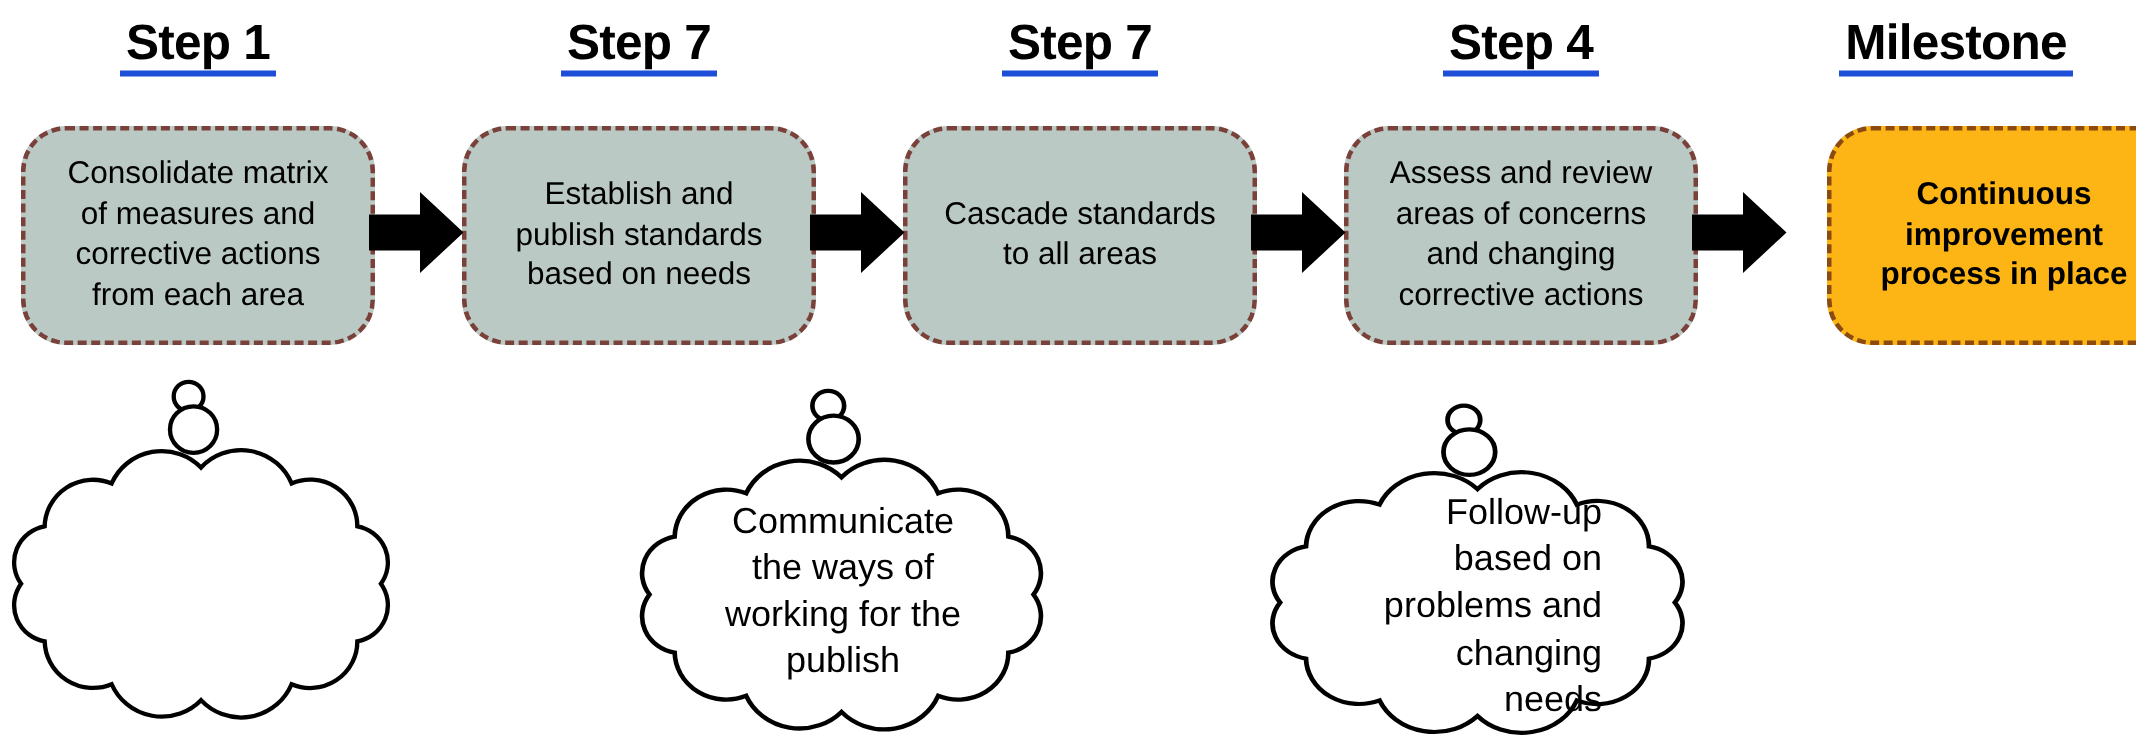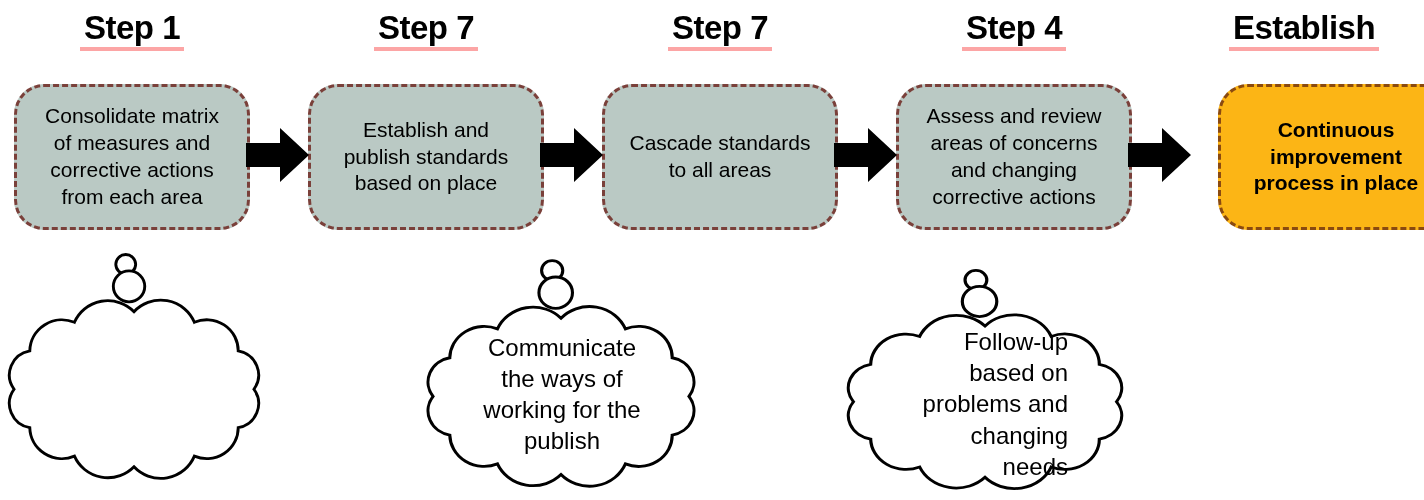--- a/index.html
+++ b/index.html
@@ -12,21 +12,21 @@
     overflow:hidden;
   }
   .col{position:absolute;top:0;width:236px;}
   .c1{left:14px;}  .c2{left:308px;}  .c3{left:602px;}  .c4{left:896px;}  .c5{left:1186px;}
   .step-header{
     position:absolute;top:10px;left:0;width:100%;
     text-align:center;font-size:33px;font-weight:bold;line-height:1.1;
     white-space:nowrap;
   }
   .step-header .u{
-    border-bottom:4px solid #fca5a5;
+    border-bottom:4px solid #1d4ed8;
     padding:0 4px 1px 4px;
     letter-spacing:-0.5px;
   }
   .box{
     position:absolute;top:84px;left:0;
     width:236px;height:146px;box-sizing:border-box;
     border-radius:30px;
     border:3px dashed var(--step-border);
     background:var(--step-fill);
     display:flex;align-items:center;justify-content:center;
@@ -90,21 +90,21 @@
     <div class="box">
       <div class="box-text">Consolidate matrix of measures and corrective actions from each area</div>
     </div>
   </div>
 
   <div class="col c2">
     <div class="step-header">
       <span class="u">Step 7</span>
     </div>
     <div class="box">
-      <div class="box-text">Establish and publish standards based on place</div>
+      <div class="box-text">Establish and publish standards based on needs</div>
     </div>
   </div>
 
   <div class="col c3">
     <div class="step-header">
       <span class="u">Step 7</span>
     </div>
     <div class="box">
       <div class="box-text">Cascade standards to all areas</div>
     </div>
@@ -114,21 +114,21 @@
     <div class="step-header">
       <span class="u">Step 4</span>
     </div>
     <div class="box">
       <div class="box-text">Assess and review areas of concerns and changing corrective actions</div>
     </div>
   </div>
 
   <div class="col c5">
     <div class="step-header">
-      <span class="u">Establish</span>
+      <span class="u">Milestone</span>
     </div>
     <div class="box milestone">
       <div class="box-text">Continuous improvement process in place</div>
     </div>
   </div>
 
   <svg class="arrow a1" viewBox="0 0 64 56">
     <polygon points="0,16 34,16 34,1 63,28 34,55 34,40 0,40"></polygon>
   </svg>
   <svg class="arrow a2" viewBox="0 0 64 56">

